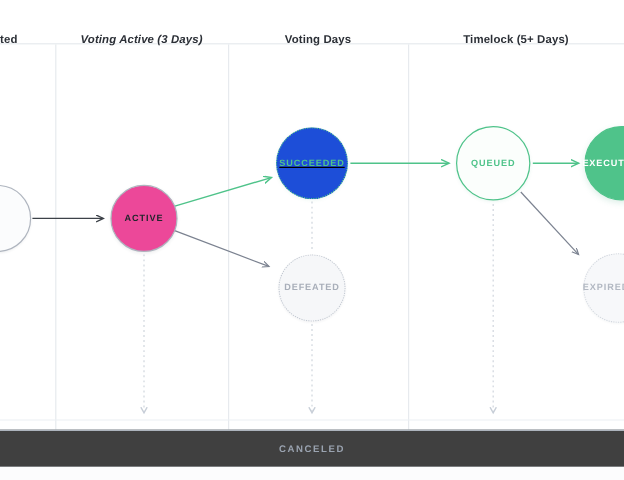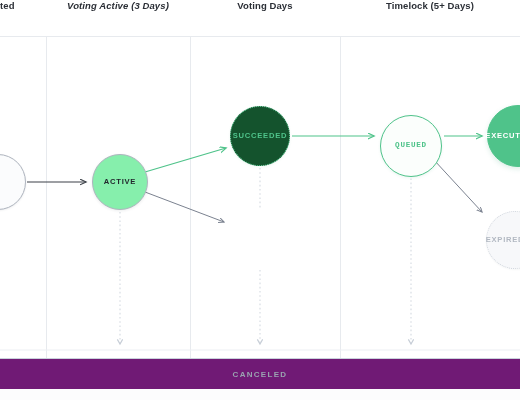--- a/index.html
+++ b/index.html
@@ -11,22 +11,22 @@
   }
   .board{position:relative;width:520px;height:400px;background:#fff;}
 
   
   .header{
     position:absolute;left:0;top:0;width:520px;height:36px;
     background:#ffffff;border-bottom:1px solid #e7eaee;
     z-index:6;
   }
   .hcell{
-    position:absolute;top:0;height:36px;
-    display:flex;align-items:flex-start;justify-content:center;
+    position:absolute;top:15px;height:36px;
+    display:flex;align-items:center;justify-content:center;
     font-size:9.5px;font-weight:bold;color:#2b2f36;
     letter-spacing:.1px;white-space:nowrap;
   }
 
   
   .vline{position:absolute;top:0;width:1px;background:#e7eaee;z-index:1;}
 
   
   .links{position:absolute;left:0;top:0;width:520px;height:400px;z-index:3;pointer-events:none;}
 
@@ -39,27 +39,28 @@
   .node .lbl{
     font-size:7.6px;font-weight:bold;letter-spacing:.75px;
     white-space:nowrap;line-height:1;
   }
   .n-pending{
     background:#fbfcfd;border:1px solid #aeb4be;
     box-shadow:0 1px 2px rgba(30,40,60,.07);
   }
   .n-pending .lbl{color:#2b2f36;}
   .n-active{
-    background:#86efac;border:1px solid #aeb4be;
+    background:#ec4899;border:1px solid #aeb4be;
     box-shadow:0 1px 3px rgba(30,40,60,.09);
   }
   .n-active .lbl{color:#22262d;}
   .n-succeeded{
-    background:#14532d;border:1.3px dotted #4fc38a;
+    background:#1d4ed8;border:1.3px dotted #4fc38a;
     box-shadow:0 1px 3px rgba(60,160,120,.08);
+    text-decoration:underline;
   }
   .n-succeeded .lbl{color:#4fc38a;}
   .n-defeated{
     background:#f6f7f9;border:1.3px dotted #c3c9d2;
     box-shadow:0 1px 2px rgba(30,40,60,.05);
   }
   .n-defeated .lbl{color:#a8aeb9;}
   .n-queued{
     background:#fbfefc;border:1.3px solid #4fc38a;
     box-shadow:0 1px 3px rgba(60,160,120,.10);
@@ -72,21 +73,21 @@
   .n-executed .lbl{color:#ffffff;}
   .n-expired{
     background:#f7f8fa;border:1.3px dotted #d3d8df;
     box-shadow:0 1px 2px rgba(30,40,60,.04);
   }
   .n-expired .lbl{color:#b2b8c2;}
 
   
   .cancel-band{
     position:absolute;left:0;top:358px;width:520px;height:30px;
-    background:#701a75;
+    background:#404040;
     border-top:1px solid #c9d2dc;border-bottom:1px solid #c9d2dc;
     display:flex;align-items:center;justify-content:center;z-index:5;
   }
   .cancel-band .lbl{
     font-size:8px;font-weight:bold;letter-spacing:1.3px;color:#9aa3b0;
   }
   .footer-strip{
     position:absolute;left:0;top:389px;width:520px;height:11px;
     background:#fcfcfd;z-index:5;
   }
@@ -159,22 +160,25 @@
   </div>
 
   <div class="node n-active" style="left:92px;top:154px;width:56px;height:56px;">
     <span class="lbl">ACTIVE</span>
   </div>
 
   <div class="node n-succeeded" style="left:230px;top:106px;width:60px;height:60px;">
     <span class="lbl">SUCCEEDED</span>
   </div>
 
+  <div class="node n-defeated" style="left:232px;top:212px;width:56px;height:56px;">
+    <span class="lbl">DEFEATED</span>
+  </div>
 
-  <div class="node n-queued" style="left:380px;top:115px;width:62px;height:62px;font-family:Liberation Mono, monospace;">
+  <div class="node n-queued" style="left:380px;top:105px;width:62px;height:62px;">
     <span class="lbl">QUEUED</span>
   </div>
 
   <div class="node n-executed" style="left:487px;top:105px;width:62px;height:62px;">
     <span class="lbl" style="padding-right:18px;">EXECUTED</span>
   </div>
 
   <div class="node n-expired" style="left:486px;top:211px;width:58px;height:58px;">
     <span class="lbl" style="padding-right:20px;">EXPIRED</span>
   </div>

